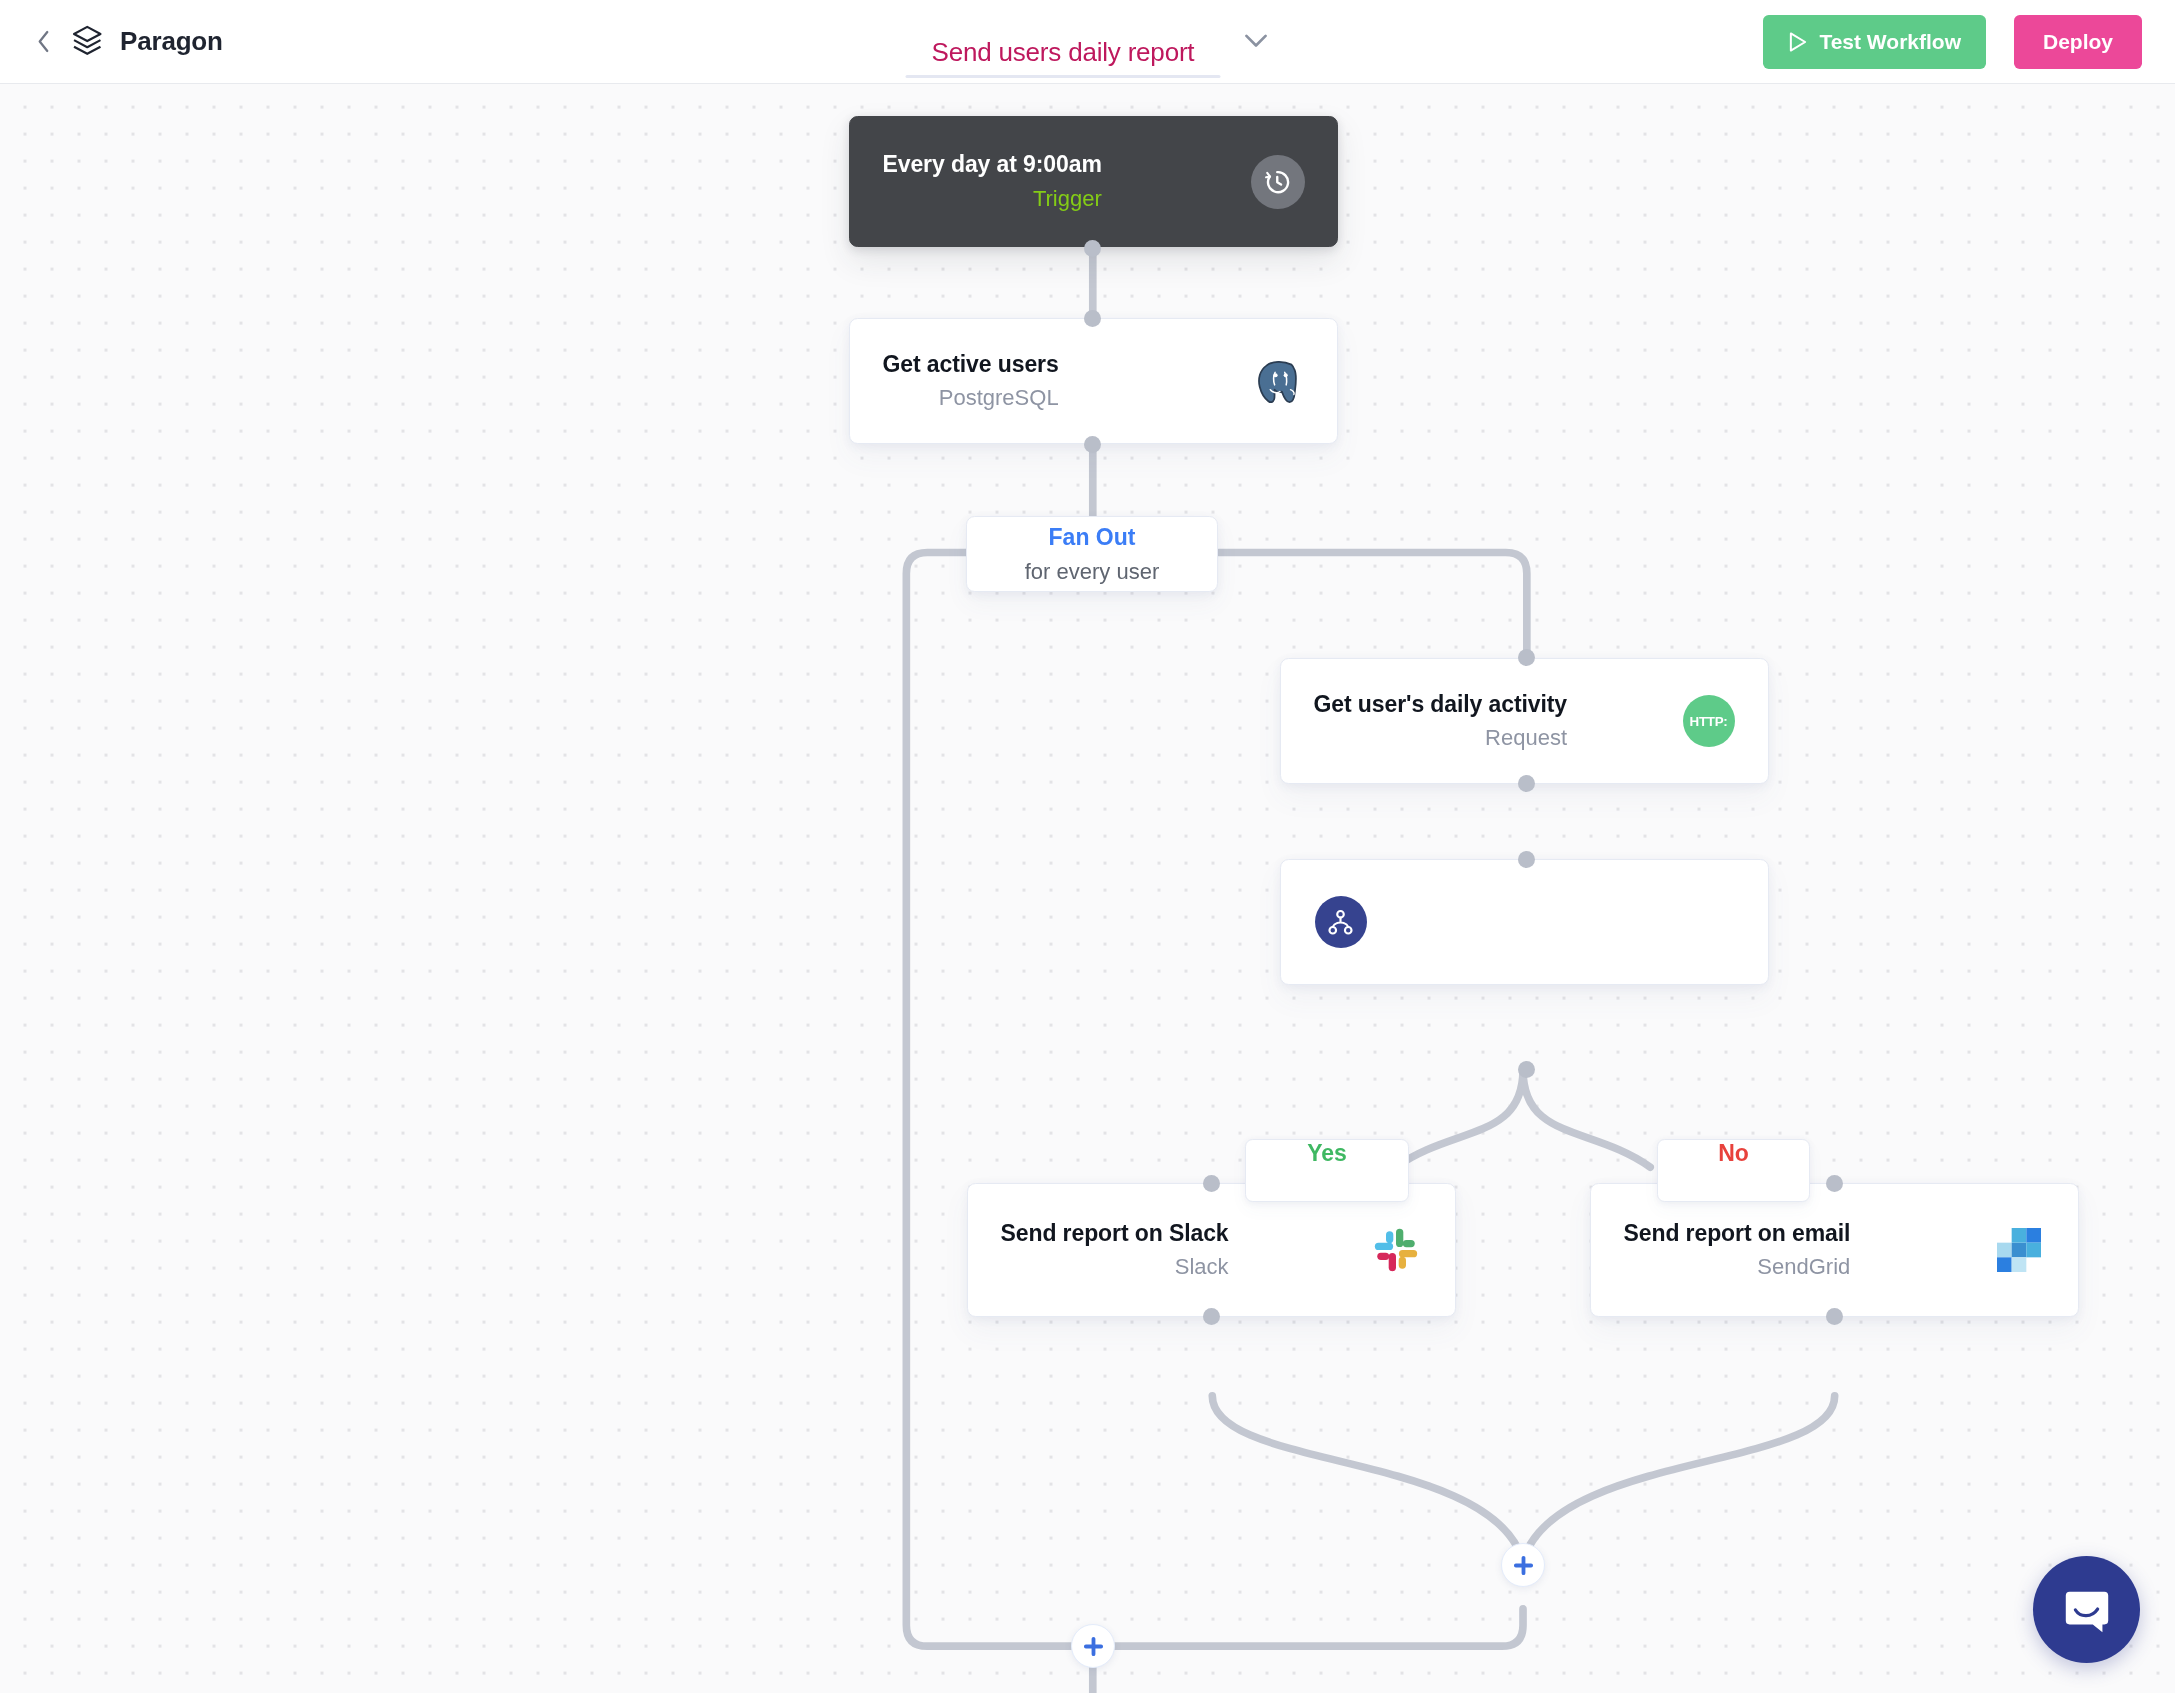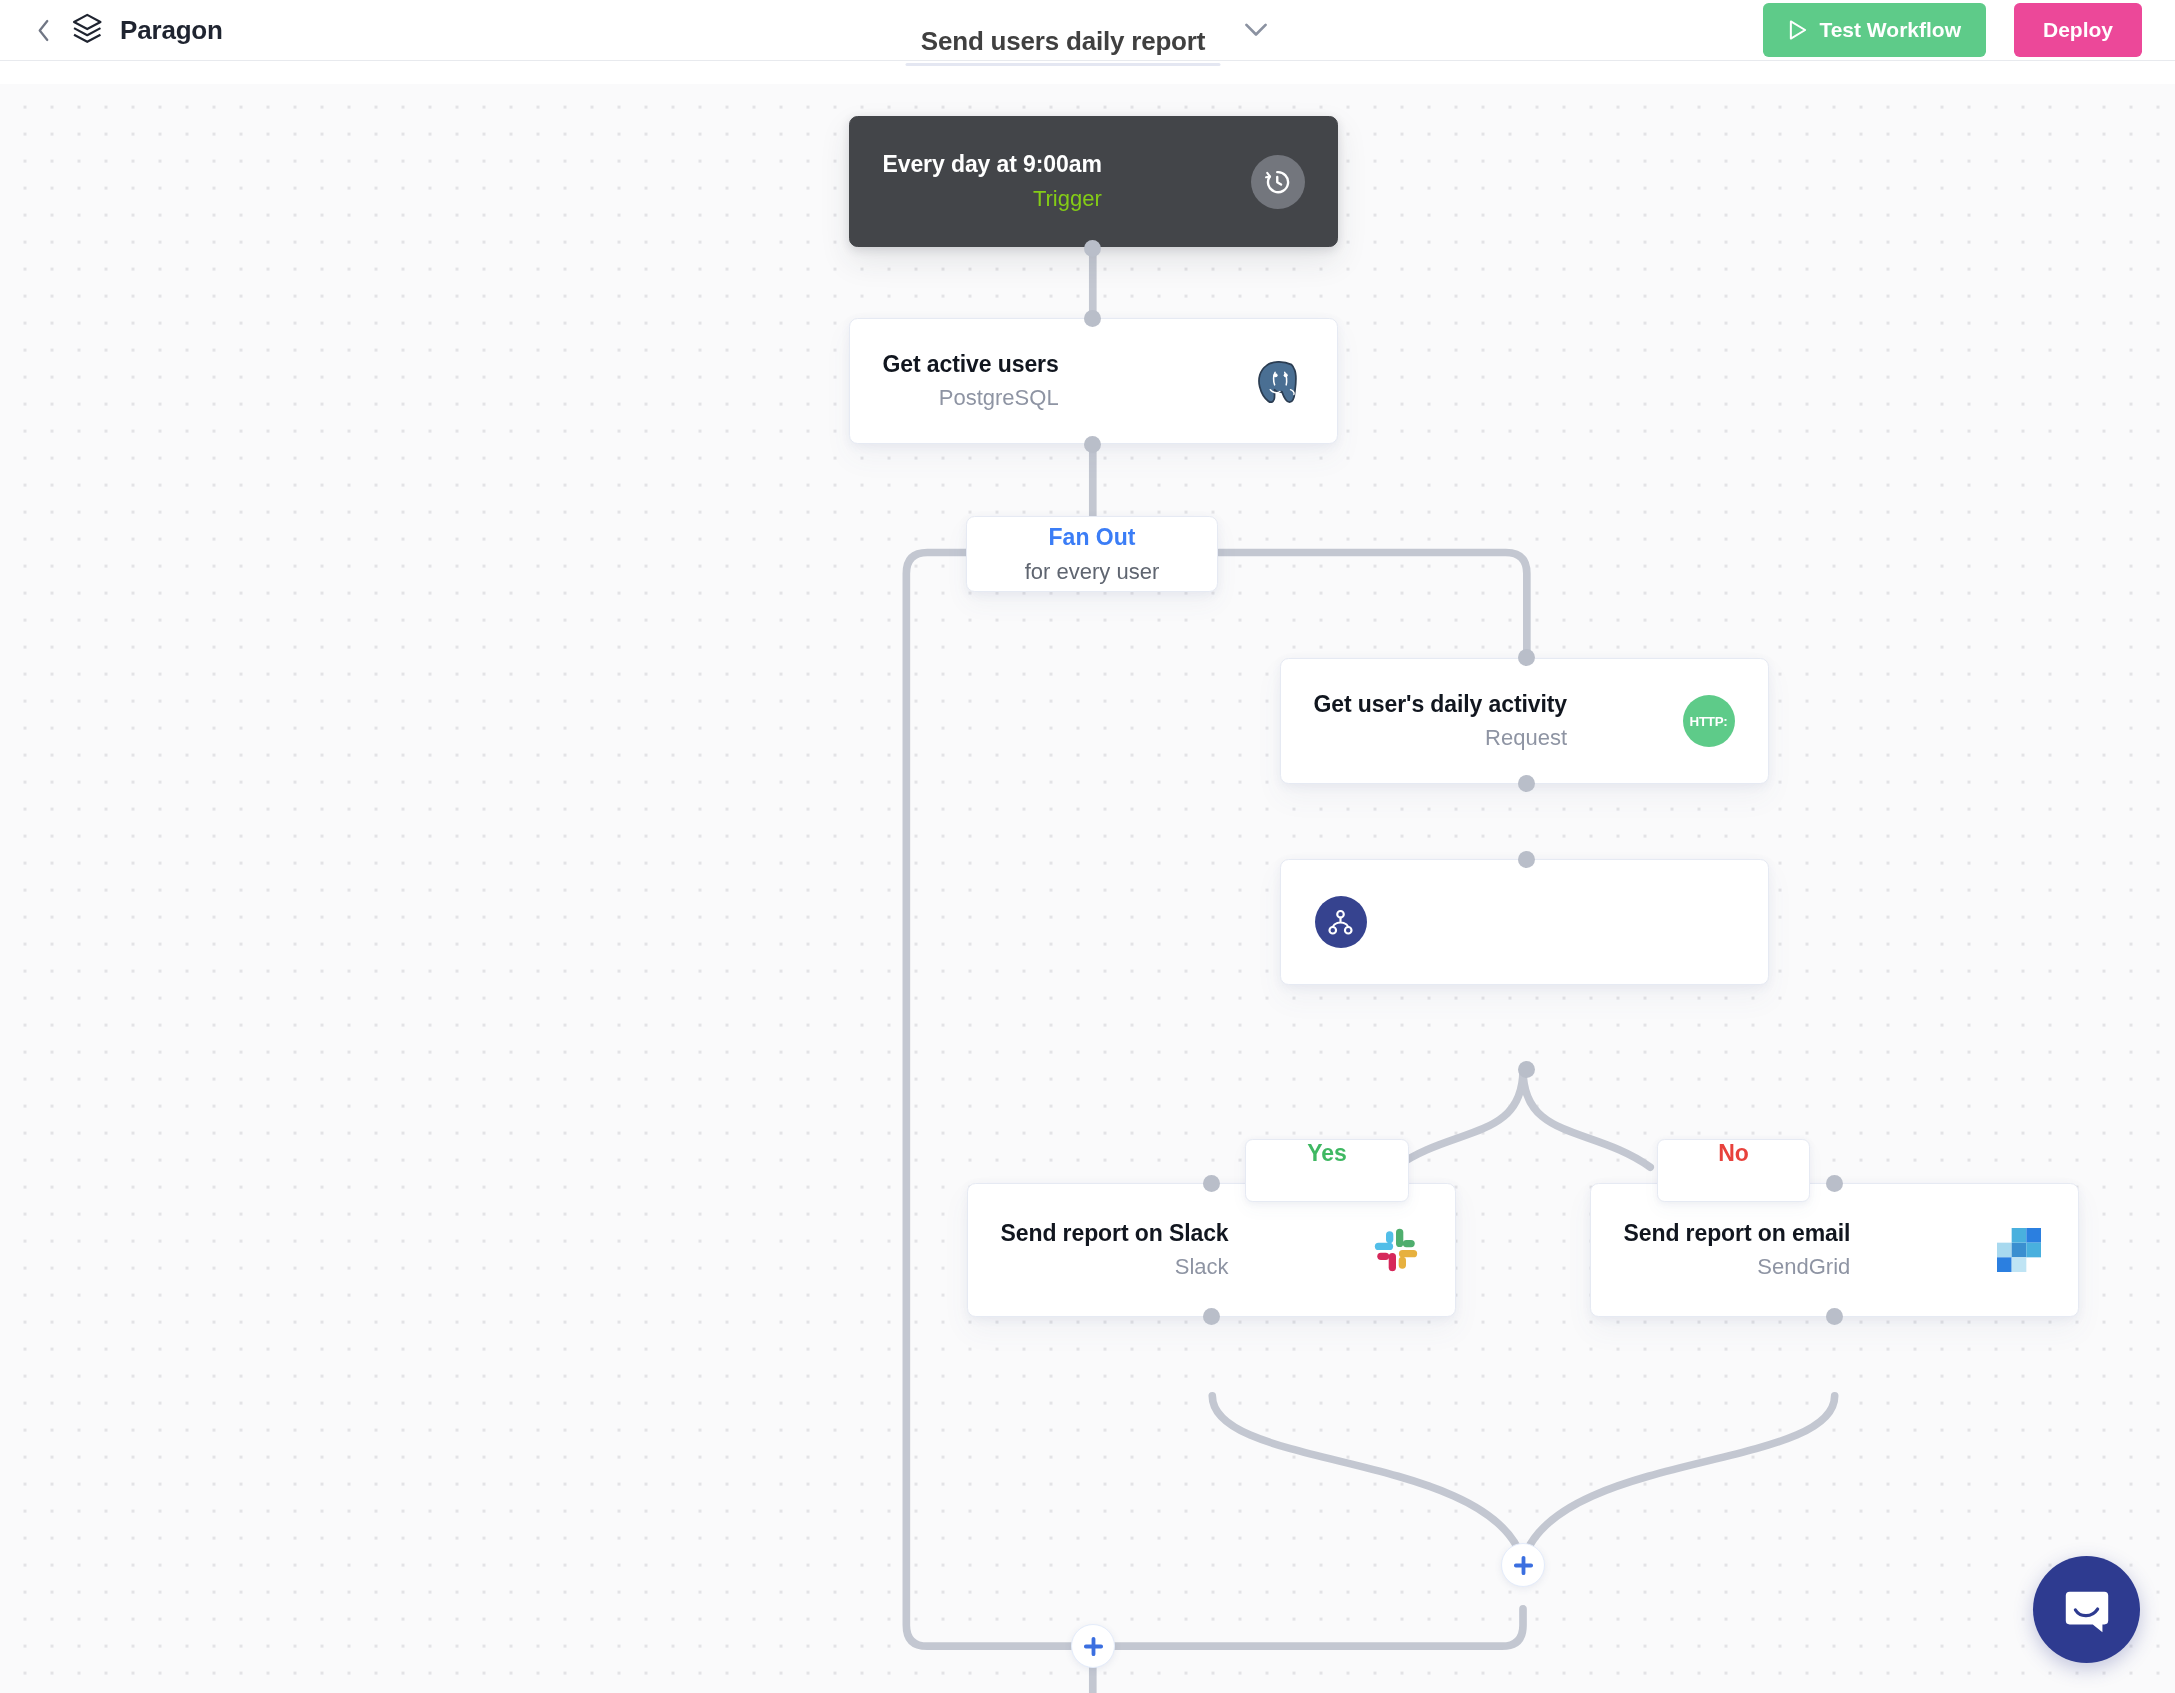--- a/index.html
+++ b/index.html
@@ -7,42 +7,42 @@
     width: 2176px; height: 1694px;
     font-family: "Liberation Sans", sans-serif;
     background: #ffffff;
     overflow: hidden;
   }
   #app { position: relative; width: 2176px; height: 1694px; }
 
   
   .header {
     position: absolute; top: 0; left: 0;
-    width: 2176px; height: 61px;
+    width: 2176px; height: 84px;
     background: #ffffff;
     border-bottom: 1px solid #e8eaee;
     display: flex; align-items: center;
     z-index: 50;
   }
   .hdr-left { display: flex; align-items: center; gap: 15.3px; padding-left: 32.5px; }
   .back-chevron {
     width: 21px; height: 21px; display: flex; align-items: center; justify-content: center;
     cursor: pointer;
   }
   .brand-logo { width: 36px; height: 36px; display: flex; align-items: center; justify-content: center; }
   .brand-name {
     font-size: 26px; font-weight: bold; color: #1f2430; letter-spacing: -0.2px;
   }
   .hdr-center {
     position: absolute; left: 50%; transform: translateX(-50%);
     display: flex; align-items: center; gap: 21px;
   }
   .wf-title-wrap { position: relative; padding-bottom: 9.6px; }
   .wf-title {
-    font-size: 26px; font-weight: bold; color: #404040;
+    font-size: 26px; font-weight: normal; color: #be185d;
     border: none; outline: none; background: transparent;
     text-align: center; letter-spacing: -0.2px;
     font-family: "Liberation Sans", sans-serif;
     width: 315px;
     margin-top: 32px;
   }
   .wf-title-underline {
     position: absolute; left: 0; right: 0; bottom: 0;
     height: 2.9px; background: #e4e7f2; border-radius: 1.9px;
   }

